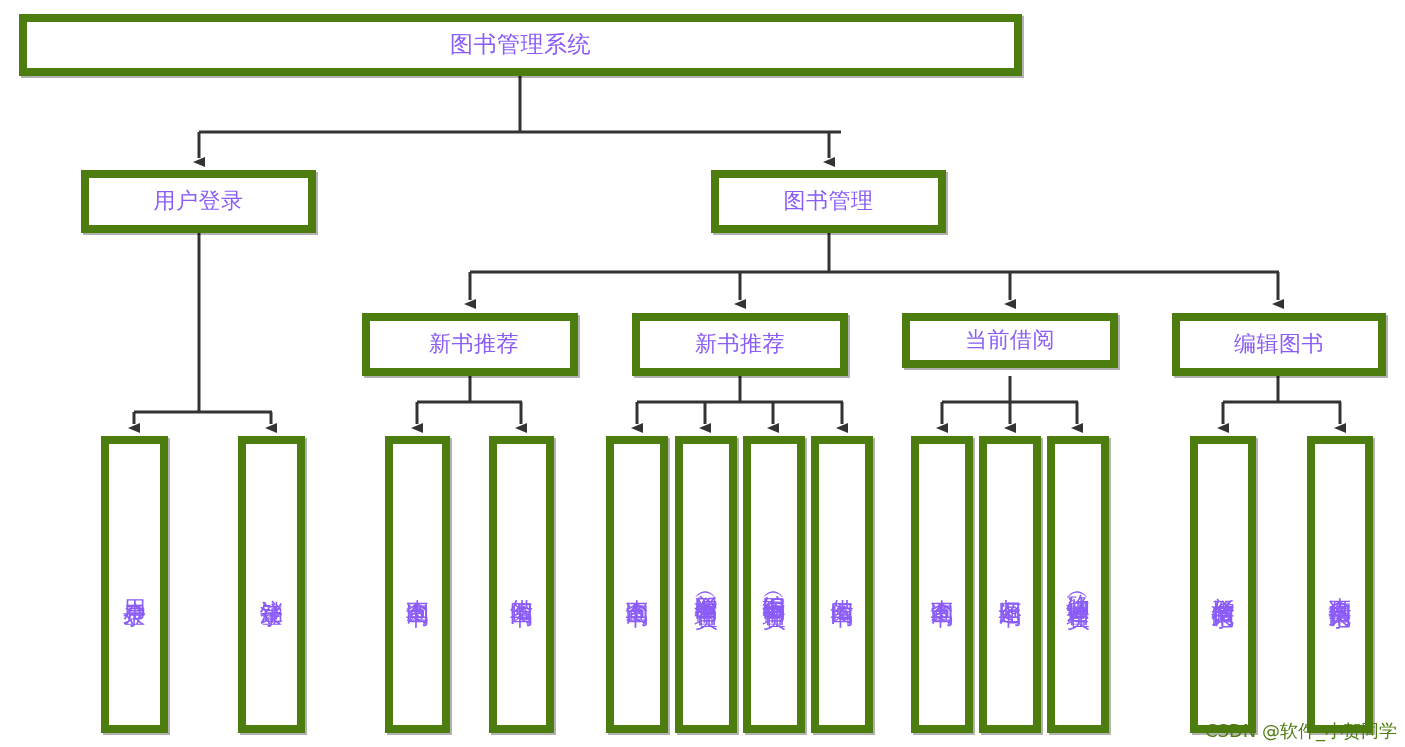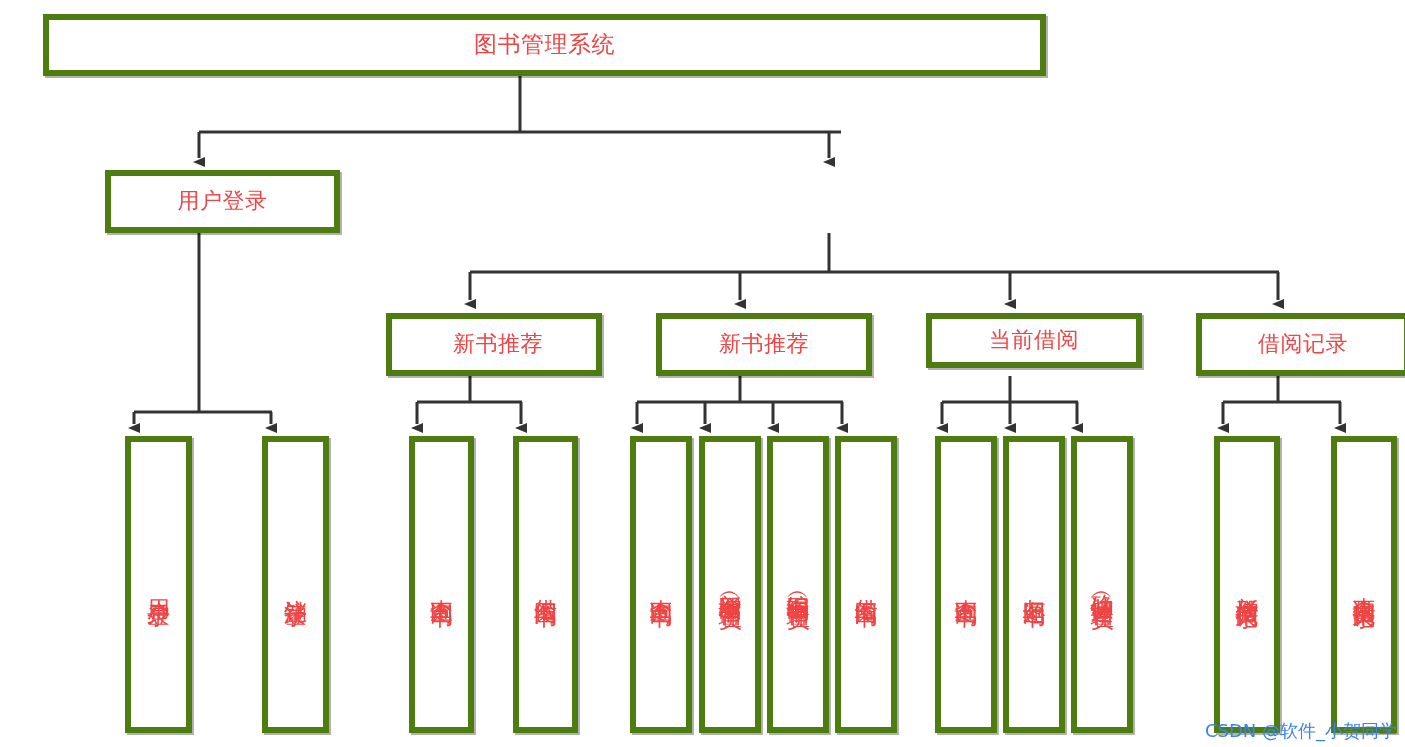--- a/index.html
+++ b/index.html
@@ -21,28 +21,27 @@
     left: 0;
     top: 0;
     width: 1405px;
     height: 747px;
     pointer-events: none;
   }
   .node {
     position: absolute;
     box-sizing: border-box;
     background: #ffffff;
-    border: 6px solid #4d7c0f;
+    border: 8px solid #4d7c0f;
     box-shadow: 2px 2px 0 0 rgba(0,0,0,0.30);
     display: flex;
     align-items: center;
     justify-content: center;
-    color: #ef4444;
+    color: #8b5cf6;
     z-index: 2;
-    margin-left: 24px;
   }
   .node .label {
     display: block;
     text-align: center;
     line-height: 1.02;
     letter-spacing: 0.5px;
   }
   
   .node.h .label {
     writing-mode: horizontal-tb;
@@ -60,21 +59,21 @@
     font-size: 23px;
     line-height: 1.0;
     letter-spacing: 2px;
     max-height: 285px;
   }
   .watermark {
     position: absolute;
     right: 8px;
     bottom: 4px;
     font-size: 18px;
-    color: #3b82f6;
+    color: #4d7c0f;
     white-space: nowrap;
     z-index: 5;
     font-family: "DejaVu Sans", "Liberation Sans", sans-serif;
   }
 </style>
 </head>
 <body>
 
 <div id="canvas">
 
@@ -128,32 +127,35 @@
     </g>
   </svg>
 
   <div class="node h root" style="left:19px; top:14px; width:1003px; height:62px;">
     <span class="label">图书管理系统</span>
   </div>
 
   <div class="node h" style="left:81px; top:170px; width:235px; height:63px;">
     <span class="label">用户登录</span>
   </div>
+  <div class="node h" style="left:711px; top:170px; width:235px; height:63px;">
+    <span class="label">图书管理</span>
+  </div>
 
   <div class="node h" style="left:362px; top:313px; width:216px; height:63px;padding-left:8px;">
     <span class="label">新书推荐</span>
   </div>
   <div class="node h" style="left:632px; top:313px; width:216px; height:63px;">
     <span class="label">新书推荐</span>
   </div>
   <div class="node h" style="left:902px; top:313px; width:216px; height:55px;">
     <span class="label">当前借阅</span>
   </div>
   <div class="node h" style="left:1172px; top:313px; width:214px; height:63px;">
-    <span class="label">借阅记录</span>
+    <span class="label">编辑图书</span>
   </div>
 
   <div class="node v" style="left:101px; top:436px; width:67px; height:297px;">
     <span class="label">用户登录</span>
   </div>
   <div class="node v" style="left:238px; top:436px; width:67px; height:297px;">
     <span class="label">注销登录</span>
   </div>
 
   <div class="node v" style="left:385px; top:436px; width:65px; height:297px;">

